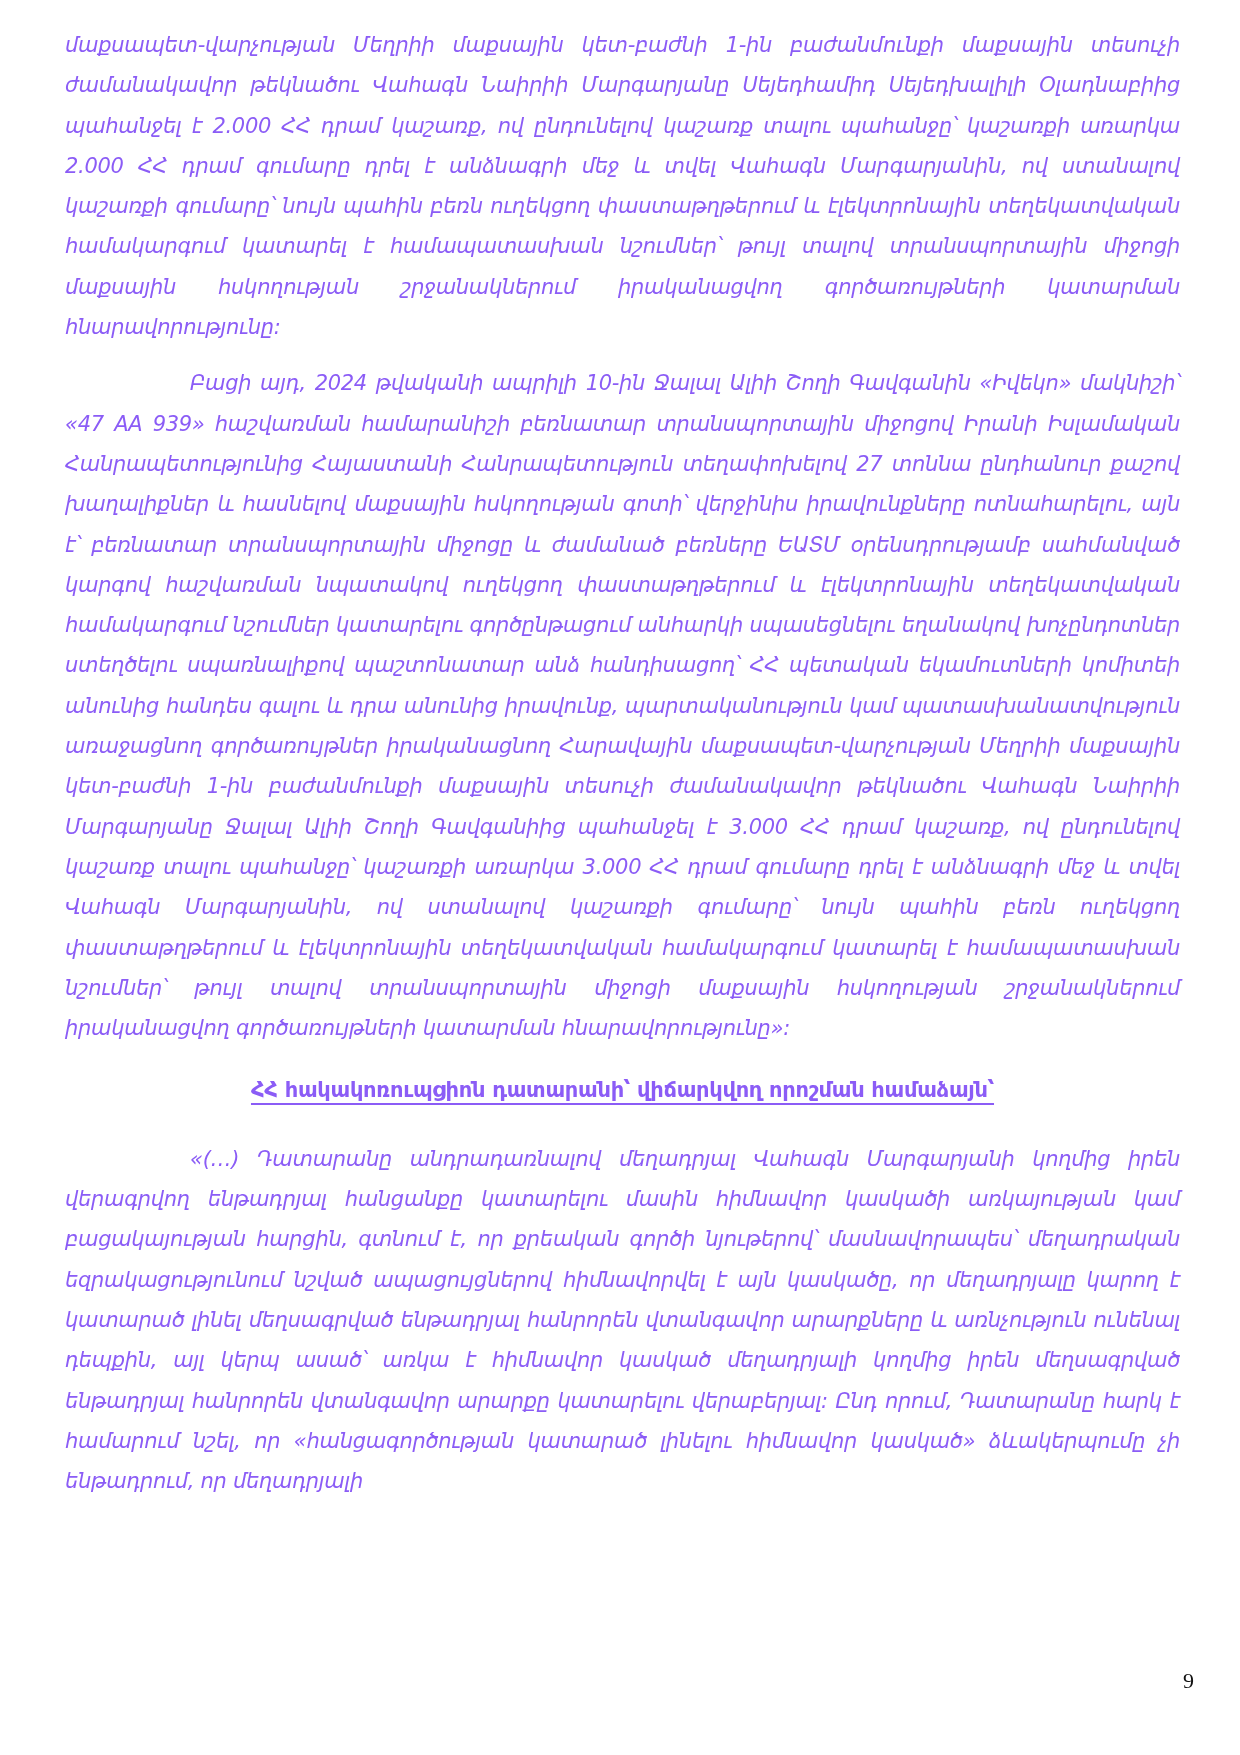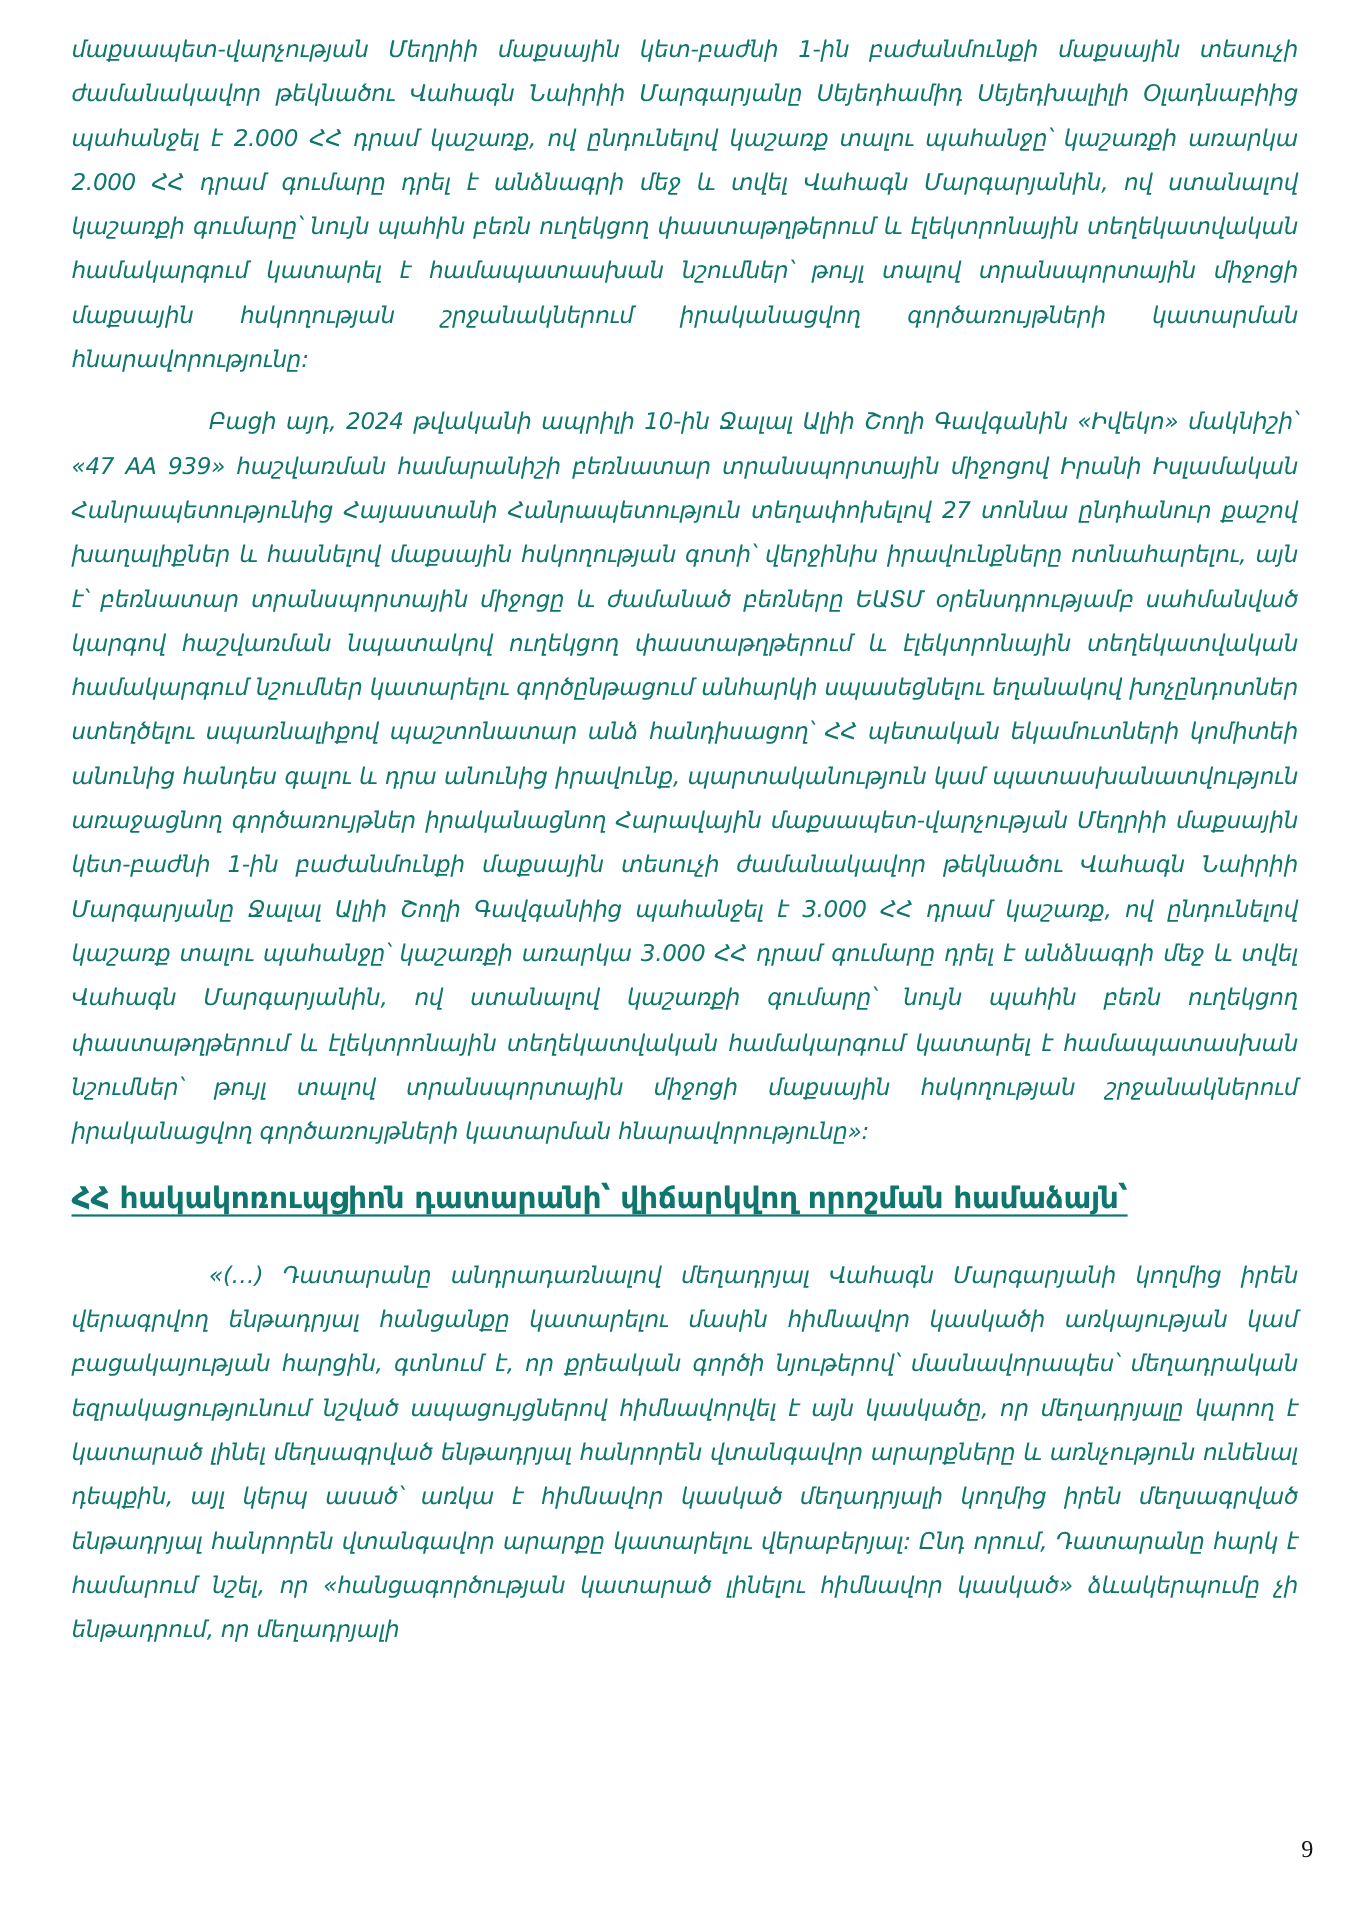--- a/index.html
+++ b/index.html
@@ -3,30 +3,30 @@
 <meta charset="utf-8">
 <style>
   html, body { margin: 0; padding: 0; background: #ffffff; }
   body { width: 1240px; height: 1755px; position: relative; overflow: hidden; }
   .page {
     position: absolute; left: 65px; top: 25px; width: 1115px;
     font-family: "DejaVu Sans", sans-serif;
     font-style: italic;
     font-size: 21px;
     line-height: 40.3px;
-    color: #0f766e;
+    color: #8b5cf6;
     letter-spacing: -0.3px;
   }
   .para { margin: 0; text-align: justify; }
   .para.indent { text-indent: 125px; }
   .gap { height: 16px; }
   .heading {
-    text-align: left; font-style: normal; font-weight: bold;
+    text-align: center; font-style: normal; font-weight: bold;
     text-decoration: underline; text-underline-offset: 6px;
-    margin: 22px 0 28px 0; font-size: 27px;
+    margin: 22px 0 28px 0; font-size: 21px;
   }
   .pagenum {
     position: absolute; left: 1183px; top: 1668px;
     font-family: "Liberation Serif", serif; font-size: 22px; color: #111;
   }
 </style>
 </head>
 <body>
 
 <div class="page">

